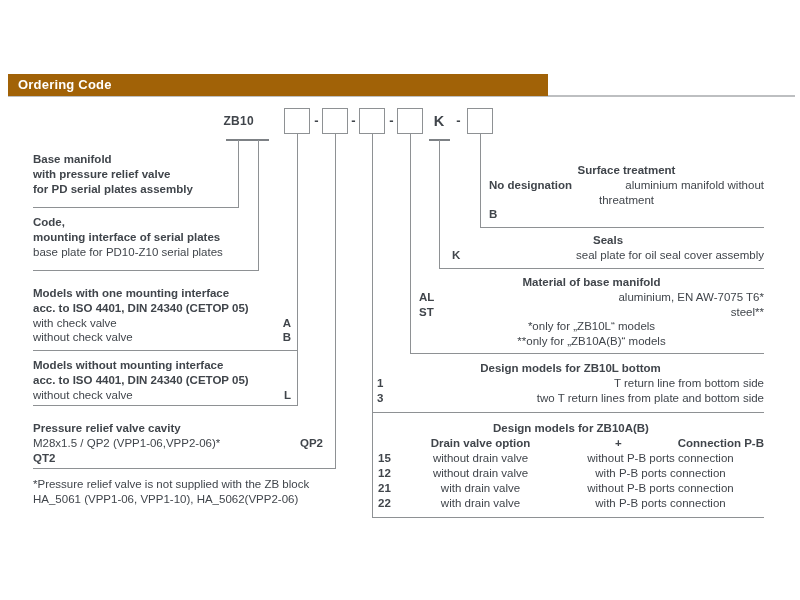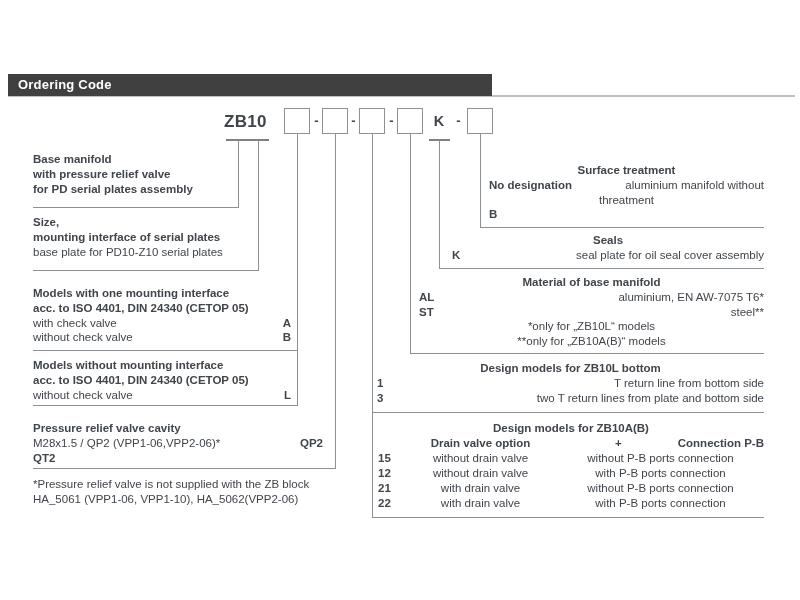--- a/index.html
+++ b/index.html
@@ -1,24 +1,24 @@
 <!DOCTYPE html>
 <html><head>
 <meta charset="utf-8">
 <style>
   html,body{margin:0;padding:0;background:#fff;}
   .page{position:relative;width:800px;height:600px;background:#ffffff;overflow:hidden;
         font-family:"Liberation Sans",sans-serif;color:#40454b;}
   
-  .hbar{position:absolute;left:8px;top:74px;width:484px;height:22px;background:#404040;}
+  .hbar{position:absolute;left:8px;top:74px;width:540px;height:22px;background:#a16207;}
   .hbar-title{color:#ffffff;font-weight:bold;font-size:13px;line-height:22px;padding-left:10px;letter-spacing:.2px;}
   .hrule{position:absolute;left:8px;top:95px;width:787px;height:2px;background:#bdbfc1;}
   
-  .code-prefix{position:absolute;left:224px;top:108px;width:46px;height:27px;font-size:17px;font-weight:bold;
-               text-align:left;line-height:27px;letter-spacing:.3px;}
+  .code-prefix{position:absolute;left:208px;top:108px;width:46px;height:27px;font-size:12px;font-weight:bold;
+               text-align:right;line-height:27px;letter-spacing:.3px;}
   .kchar{position:absolute;left:428px;top:108px;width:22px;height:27px;font-size:14.5px;font-weight:bold;
          text-align:center;line-height:27px;}
   .box{position:absolute;top:108px;width:24px;height:24px;border:1.5px solid #8e9194;background:#fff;}
   .dash{position:absolute;top:108px;height:27px;line-height:26px;font-weight:bold;font-size:13px;text-align:center;}
   .uline{position:absolute;top:139px;height:1.5px;background:#7d8185;}
   
   .vl{position:absolute;width:1px;background:#8e9194;}
   .hl{position:absolute;height:1px;background:#8e9194;}
   
   .blk{position:absolute;font-size:11.5px;line-height:14.8px;white-space:nowrap;}
@@ -74,21 +74,21 @@
   <div class="hl" style="left:372px;top:412px;width:392px;"></div>
   <div class="hl" style="left:372px;top:517px;width:392px;"></div>
 
   <div class="blk" style="left:33px;top:152px;">
     <div class="b">Base manifold</div>
     <div class="b">with pressure relief valve</div>
     <div class="b">for PD serial plates assembly</div>
   </div>
 
   <div class="blk" style="left:33px;top:215px;">
-    <div class="b">Size,</div>
+    <div class="b">Code,</div>
     <div class="b">mounting interface of serial plates</div>
     <div>base plate for PD10-Z10 serial plates</div>
   </div>
 
   <div class="blk" style="left:33px;top:286px;width:258px;">
     <div class="b">Models with one mounting interface</div>
     <div class="b">acc. to ISO 4401, DIN 24340 (CETOP 05)</div>
     <div class="row">
       <span>with check valve</span>
       <span class="b">A</span>

